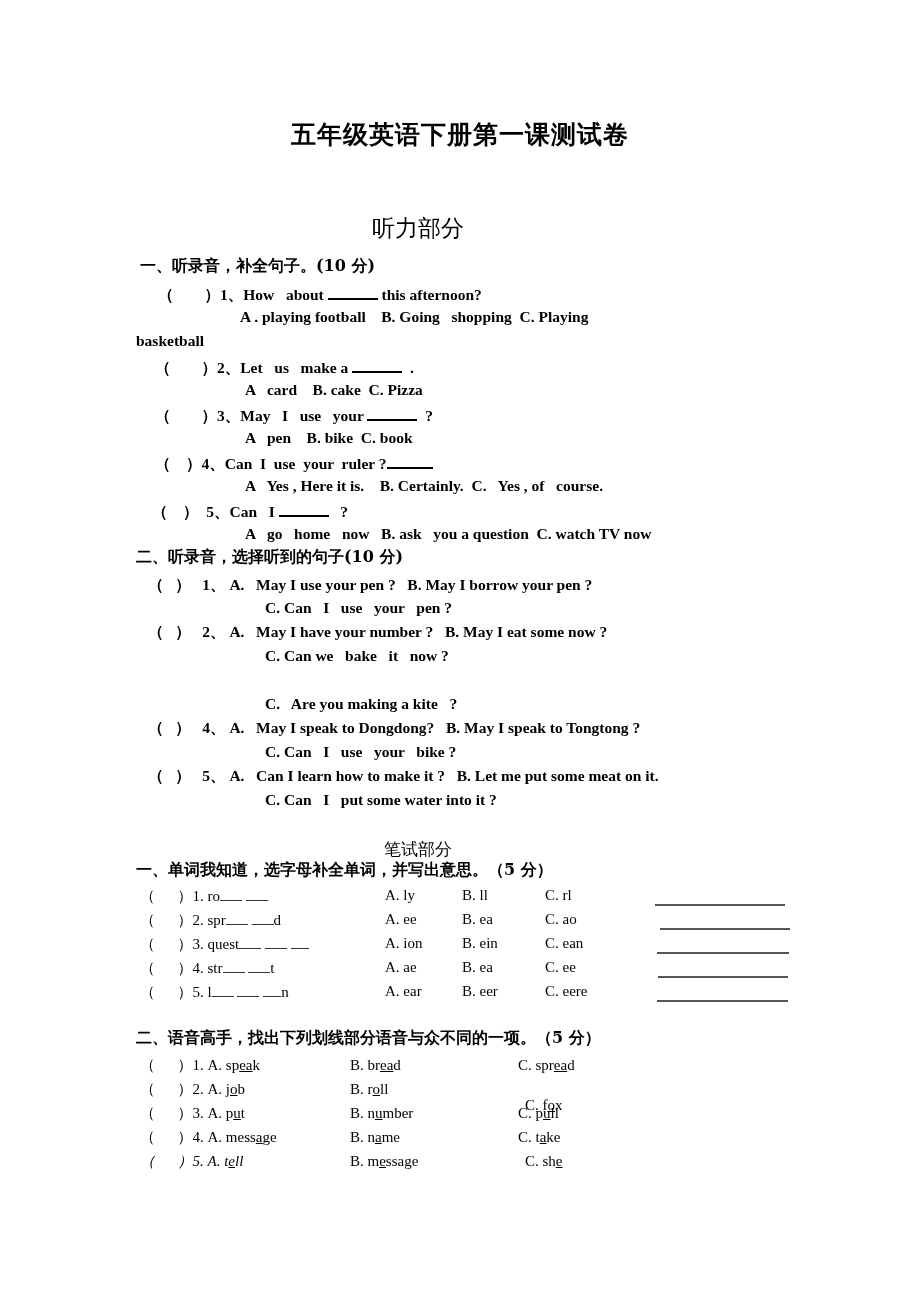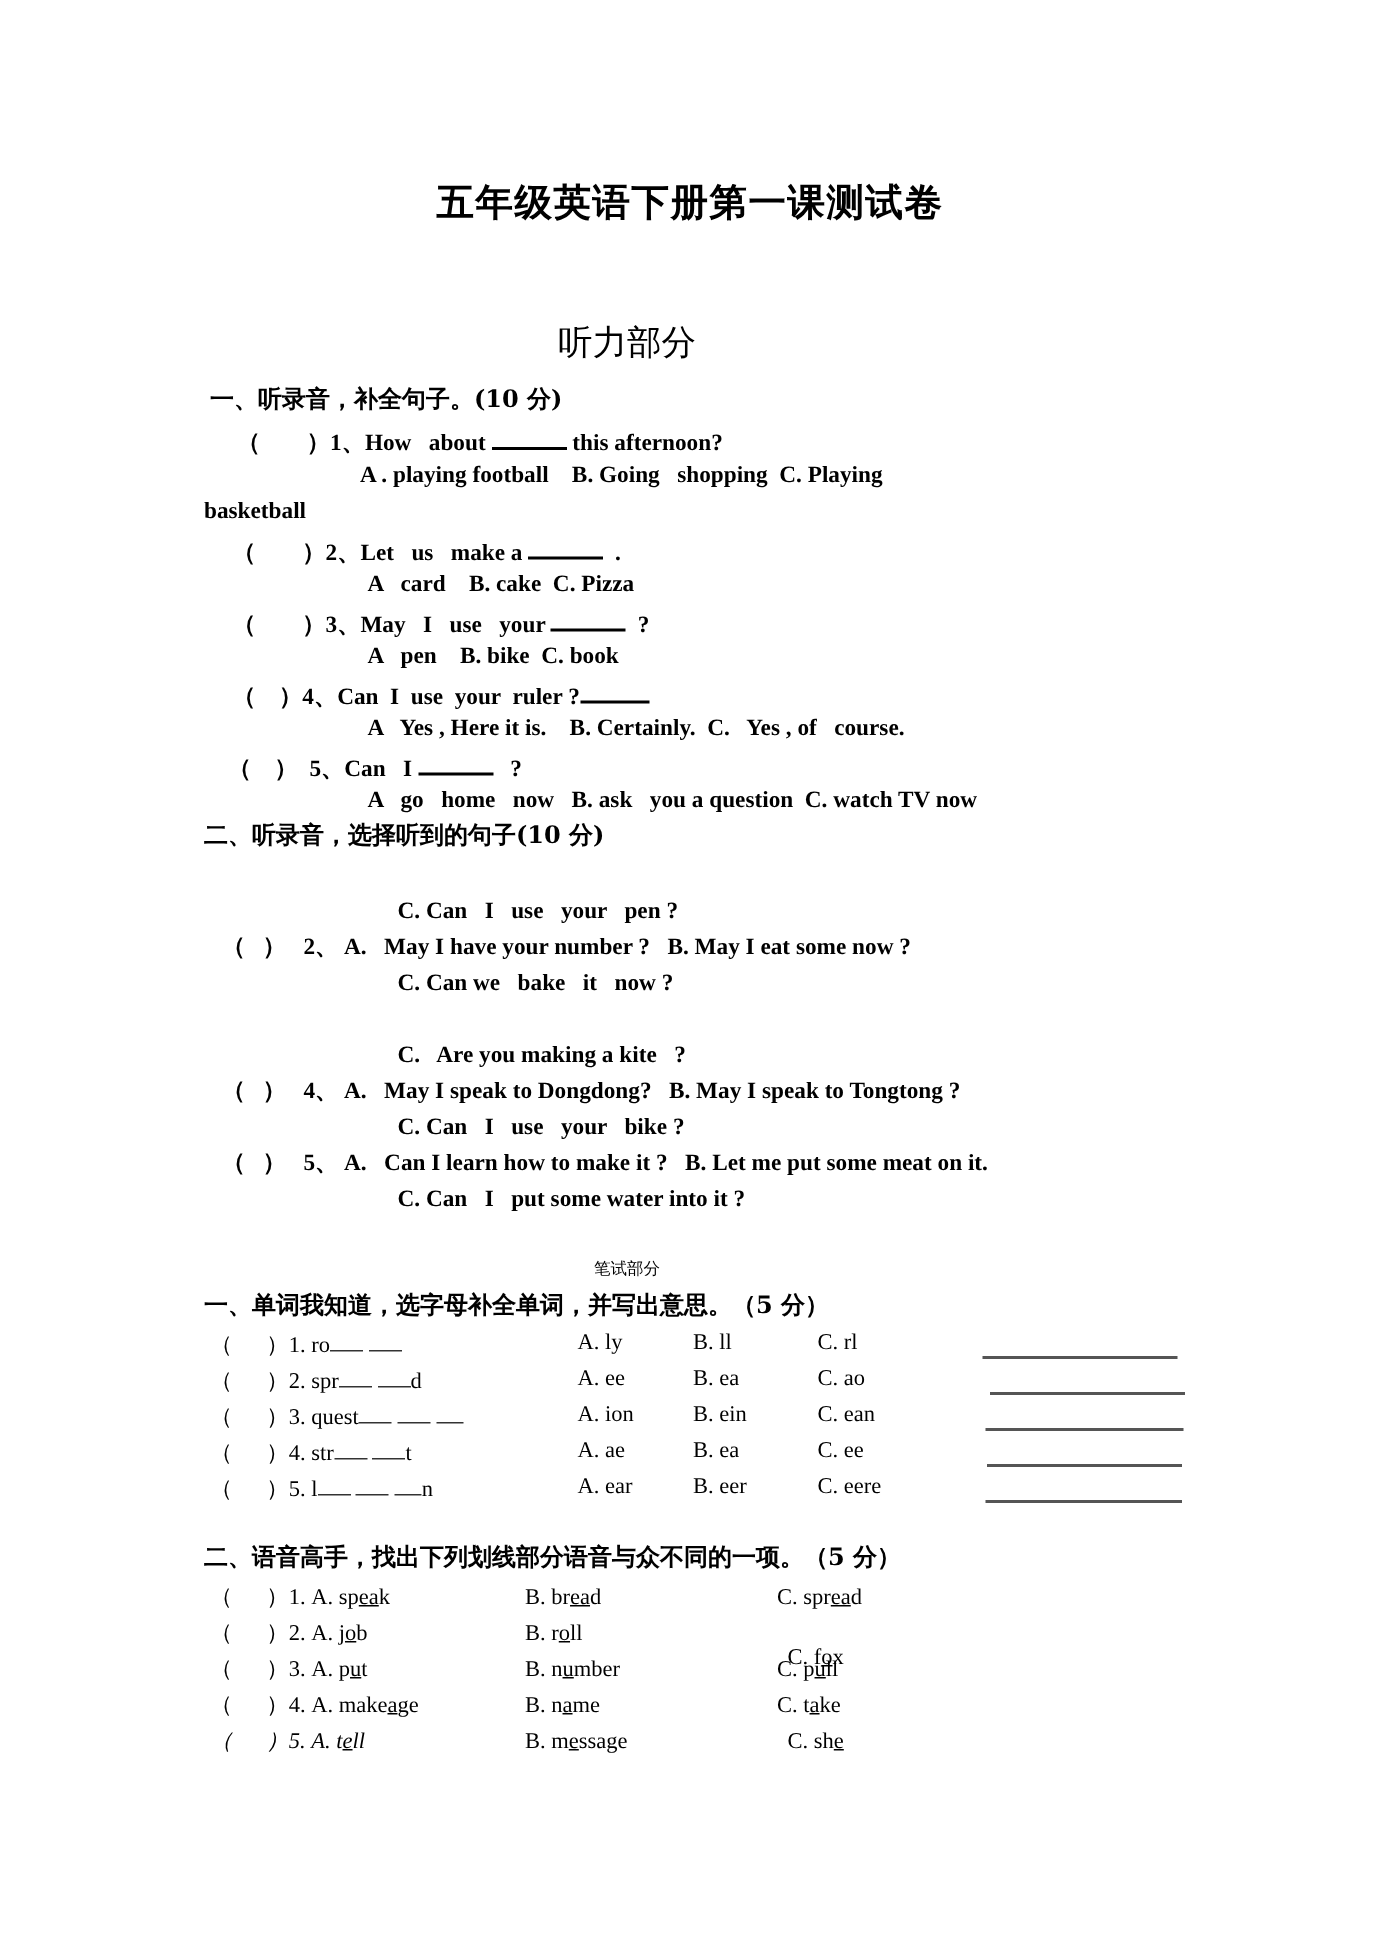--- a/index.html
+++ b/index.html
@@ -39,21 +39,21 @@
   }
   .part-title.listening {
     position: absolute;
     top: 213px;
     left: 0;
   }
   .part-title.written {
     position: absolute;
     top: 838px;
     left: 0;
-    font-size: 11px;
+    font-size: 17px;
   }
 
   
   .row {
     position: absolute;
     white-space: pre;
     line-height: 1;
   }
 
   
@@ -136,20 +136,21 @@
   <div class="row q-bold" style="top:430px; left:245px;">A   pen    B. bike  C. book</div>
 
   <div class="row q-bold" style="top:454px; left:155px;"><span>（    ）</span><span>4、</span><span>Can  I  use  your  ruler ?</span><span class="blank w46"></span></div>
   <div class="row q-bold" style="top:478px; left:245px;">A   Yes , Here it is.    B. Certainly.  C.   Yes , of   course.</div>
 
   <div class="row q-bold" style="top:502px; left:152px;"><span>（    ）</span><span>  </span><span>5、</span><span>Can   I </span><span class="blank w50"></span><span>   ?</span></div>
   <div class="row q-bold" style="top:526px; left:245px;">A   go   home   now   B. ask   you a question  C. watch TV now</div>
 
   <div class="row sec-head" style="top:549px; left:136px;">二、听录音，选择听到的句子(10 分)</div>
 
+  <div class="row q-bold" style="top:577px; left:148px;"><span>（   ）</span><span>   </span><span>1、</span><span> </span><span>A.   May I use your pen ?   B. May I borrow your pen ?</span></div>
   <div class="row q-bold" style="top:600px; left:265px;font-family:Liberation Serif, serif;">C. Can   I   use   your   pen ?</div>
 
   <div class="row q-bold" style="top:624px; left:148px;"><span>（   ）</span><span>   </span><span>2、</span><span> </span><span>A.   May I have your number ?   B. May I eat some now ?</span></div>
   <div class="row q-bold" style="top:648px; left:265px;">C. Can we   bake   it   now ?</div>
 
   <div class="row q-bold" style="top:696px; left:265px;">C.   Are you making a kite   ?</div>
 
   <div class="row q-bold" style="top:720px; left:148px;"><span>（   ）</span><span>   </span><span>4、</span><span> </span><span>A.   May I speak to Dongdong?   B. May I speak to Tongtong ?</span></div>
   <div class="row q-bold" style="top:744px; left:265px;">C. Can   I   use   your   bike ?</div>
 
@@ -197,21 +198,21 @@
   <div class="row q-reg" style="top:1058px; left:518px;"><span>C. </span><span>spr</span><u class="ph">ea</u><span>d</span></div>
 
   <div class="row q-reg" style="top:1082px; left:140px;"><span>（      ）</span><span>2.</span><span> </span><span><span>A. </span><span>j</span><u class="ph">o</u><span>b</span></span></div>
   <div class="row q-reg" style="top:1082px; left:350px;"><span>B. </span><span>r</span><u class="ph">o</u><span>ll</span></div>
   <div class="row q-reg" style="top:1082px; left:525px;margin-top:16px;"><span>C. </span><span>f</span><u class="ph">o</u><span>x</span></div>
 
   <div class="row q-reg" style="top:1106px; left:140px;"><span>（      ）</span><span>3.</span><span> </span><span><span>A. </span><span>p</span><u class="ph">u</u><span>t</span></span></div>
   <div class="row q-reg" style="top:1106px; left:350px;"><span>B. </span><span>n</span><u class="ph">u</u><span>mber</span></div>
   <div class="row q-reg" style="top:1106px; left:518px;"><span>C. </span><span>p</span><u class="ph">u</u><span>ll</span></div>
 
-  <div class="row q-reg" style="top:1130px; left:140px;"><span>（      ）</span><span>4.</span><span> </span><span><span>A. </span><span>make</span><u class="ph">a</u><span>ge</span></span></div>
+  <div class="row q-reg" style="top:1130px; left:140px;"><span>（      ）</span><span>4.</span><span> </span><span><span>A. </span><span>mess</span><u class="ph">a</u><span>ge</span></span></div>
   <div class="row q-reg" style="top:1130px; left:350px;"><span>B. </span><span>n</span><u class="ph">a</u><span>me</span></div>
   <div class="row q-reg" style="top:1130px; left:518px;"><span>C. </span><span>t</span><u class="ph">a</u><span>ke</span></div>
 
   <div class="row q-reg" style="top:1154px; left:140px;font-style:italic;"><span>（      ）</span><span>5.</span><span> </span><span><span>A. </span><span>t</span><u class="ph">e</u><span>ll</span></span></div>
   <div class="row q-reg" style="top:1154px; left:350px;"><span>B. </span><span>m</span><u class="ph">e</u><span>ssage</span></div>
   <div class="row q-reg" style="top:1154px; left:525px;"><span>C. </span><span>sh</span><u class="ph">e</u><span></span></div>
 
 </div>
 
 </body></html>

